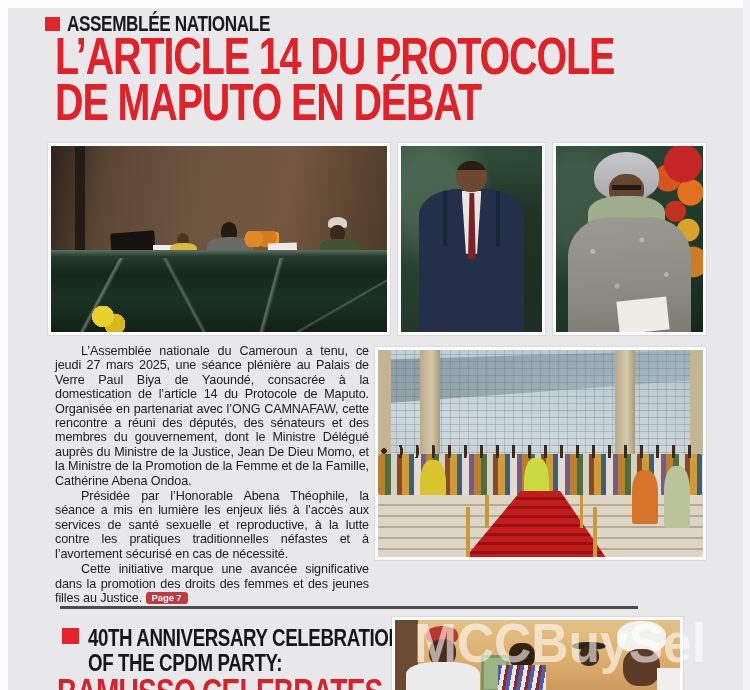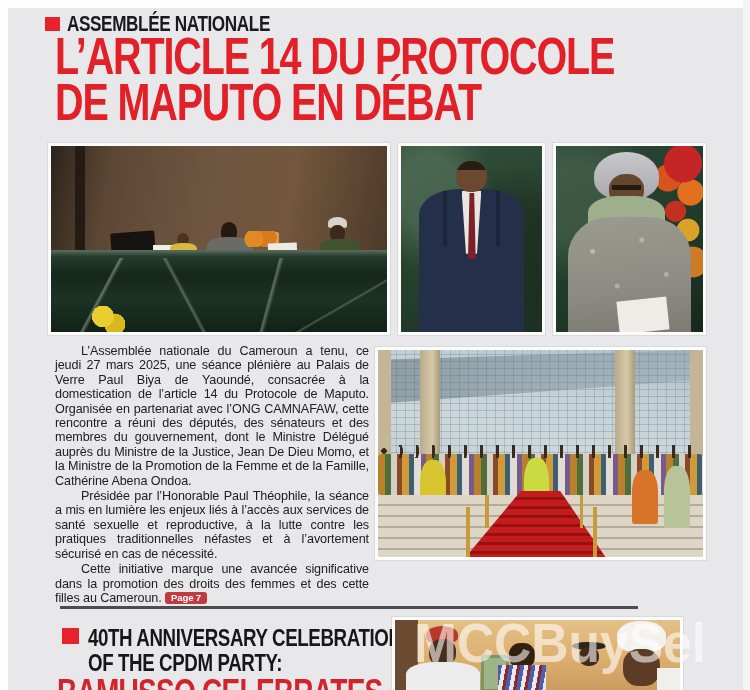--- a/index.html
+++ b/index.html
@@ -221,22 +221,22 @@
       <div class="face"></div>
       <div class="glasses"></div>
       <div class="shawl"></div>
       <div class="dress"></div>
       <div class="paper"></div>
     </div>
   </div>
 
   <div class="article">
     <p><span>L’Assemblée nationale du Cameroun a tenu, ce jeudi 27 mars 2025, une séance plénière au Palais de Verre Paul Biya de Yaoundé, consacrée à la domestication de l’article 14 du Protocole de Maputo. Organisée en partenariat avec l’ONG CAMNAFAW, cette rencontre a réuni des députés, des sénateurs et des membres du gouvernement, dont le Ministre Délégué auprès du Ministre de la Justice, Jean De Dieu Momo, et la Ministre de la Promotion de la Femme et de la Famille, Cathérine Abena Ondoa.</span></p>
-    <p><span>Présidée par l’Honorable Paul Théophile, la séance a mis en lumière les enjeux liés à l’accès aux services de santé sexuelle et reproductive, à la lutte contre les pratiques traditionnelles néfastes et à l’avortement sécurisé en cas de nécessité.</span></p>
-    <p><span>Cette initiative marque une avancée significative dans la promotion des droits des femmes et des cette filles au Cameroun.</span> <span class="badge">Page 7</span></p>
+    <p><span>Présidée par l’Honorable Abena Théophile, la séance a mis en lumière les enjeux liés à l’accès aux services de santé sexuelle et reproductive, à la lutte contre les pratiques traditionnelles néfastes et à l’avortement sécurisé en cas de nécessité.</span></p>
+    <p><span>Cette initiative marque une avancée significative dans la promotion des droits des femmes et des jeunes filles au Justice.</span> <span class="badge">Page 7</span></p>
   </div>
 
   <div class="photo ph4">
     <div class="scene">
       <div class="glass"></div>
       <div class="roof"></div>
       <div class="pil-edge-l"></div>
       <div class="pil-edge-r"></div>
       <div class="pil-l"></div>
       <div class="pil-r"></div>

